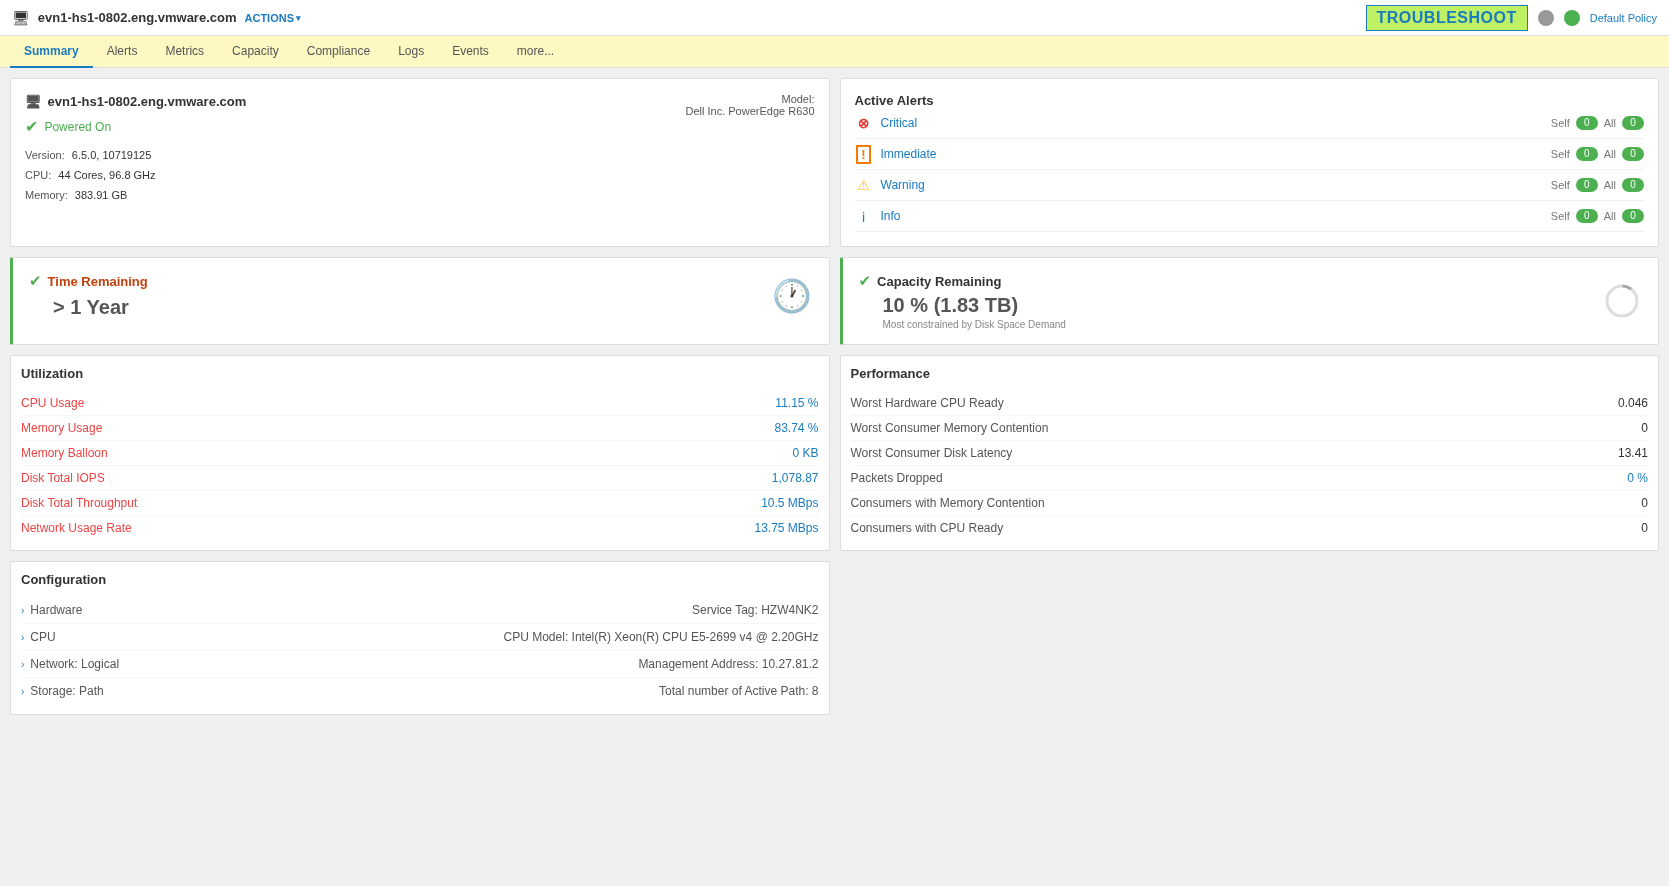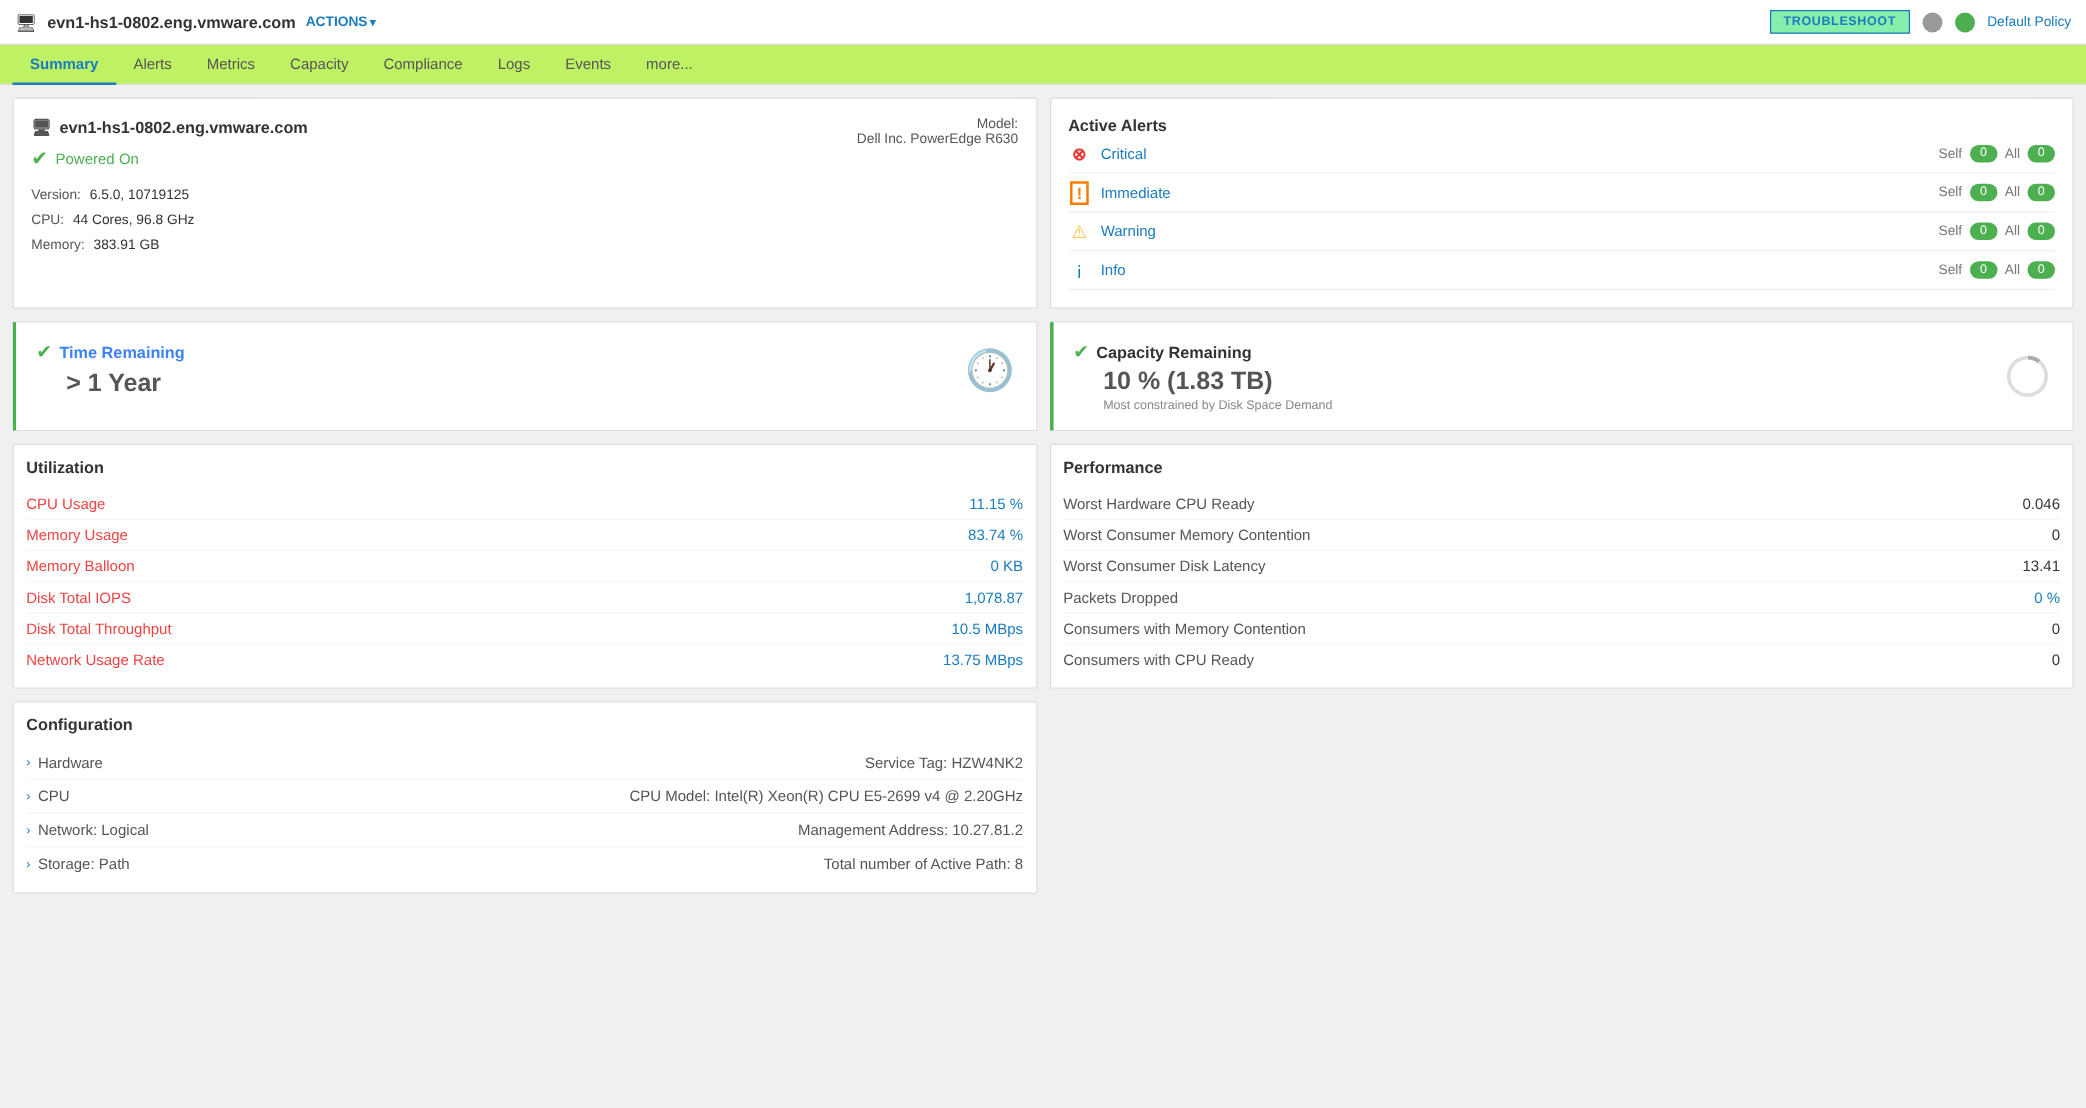--- a/index.html
+++ b/index.html
@@ -12,31 +12,31 @@
       border-bottom: 1px solid #ddd;
     }
     .top-bar-left { display: flex; align-items: center; gap: 8px; }
     .top-bar-title { font-size: 13px; font-weight: bold; color: #333; }
     .actions-btn {
       font-size: 11px; color: #1a7bbf; cursor: pointer; display: flex; align-items: center; gap: 2px;
       border: none; background: none; text-transform: uppercase; font-weight: bold;
     }
     .top-bar-right { display: flex; align-items: center; gap: 10px; }
     .troubleshoot-btn {
-      border: 1px solid #1a7bbf; color: #1a7bbf; background: #86efac;
-      padding: 3px 10px; font-size: 10px; cursor: pointer; text-transform: uppercase; font-weight: bold; letter-spacing: 0.5px;
+      border: 1px solid #1a7bbf; color: #1a7bbf; background: #bef264;
+      padding: 3px 10px; font-size: 16px; cursor: pointer; text-transform: uppercase; font-weight: bold; letter-spacing: 0.5px;
     }
     .icon-circle { width: 16px; height: 16px; border-radius: 50%; display: inline-block; }
     .icon-green { background: #4caf50; }
     .icon-gray { background: #999; }
     .default-policy { font-size: 11px; color: #1a7bbf; cursor: pointer; }
 
     
     .nav-tabs {
-      background: #bef264; border-bottom: 1px solid #ddd;
+      background: #fef9c3; border-bottom: 1px solid #ddd;
       display: flex; align-items: flex-end; padding: 0 10px; gap: 0;
     }
     .nav-tab {
       padding: 8px 14px; font-size: 12px; color: #555; cursor: pointer;
       border-bottom: 2px solid transparent; margin-bottom: -1px;
     }
     .nav-tab.active { color: #1a7bbf; border-bottom: 2px solid #1a7bbf; font-weight: bold; }
 
     
     .main-content { padding: 10px; display: grid; grid-template-columns: 1fr 1fr; gap: 10px; }
@@ -67,21 +67,21 @@
       display: inline-block; min-width: 22px; height: 14px; border-radius: 7px;
       background: #4caf50; color: #fff; font-size: 10px; text-align: center;
       line-height: 14px; padding: 0 4px;
     }
     .badge-label { color: #777; font-size: 11px; }
 
     
     .tr-card { display: flex; justify-content: space-between; align-items: center; }
     .tr-left { }
     .tr-header { display: flex; align-items: center; gap: 6px; margin-bottom: 6px; }
-    .tr-title { font-size: 13px; font-weight: bold; color: #3b82f6; }
+    .tr-title { font-size: 13px; font-weight: bold; color: #c2410c; }
     .tr-value { font-size: 20px; color: #555; font-weight: bold; margin-left: 24px; }
     .tr-icon { color: #bbb; font-size: 32px; }
 
     
     .cr-card { display: flex; justify-content: space-between; align-items: center; }
     .cr-left { }
     .cr-header { display: flex; align-items: center; gap: 6px; margin-bottom: 4px; }
     .cr-title { font-size: 13px; font-weight: bold; color: #333; }
     .cr-value { font-size: 20px; color: #555; font-weight: bold; margin-left: 24px; }
     .cr-sub { font-size: 10px; color: #888; margin-left: 24px; margin-top: 2px; }

